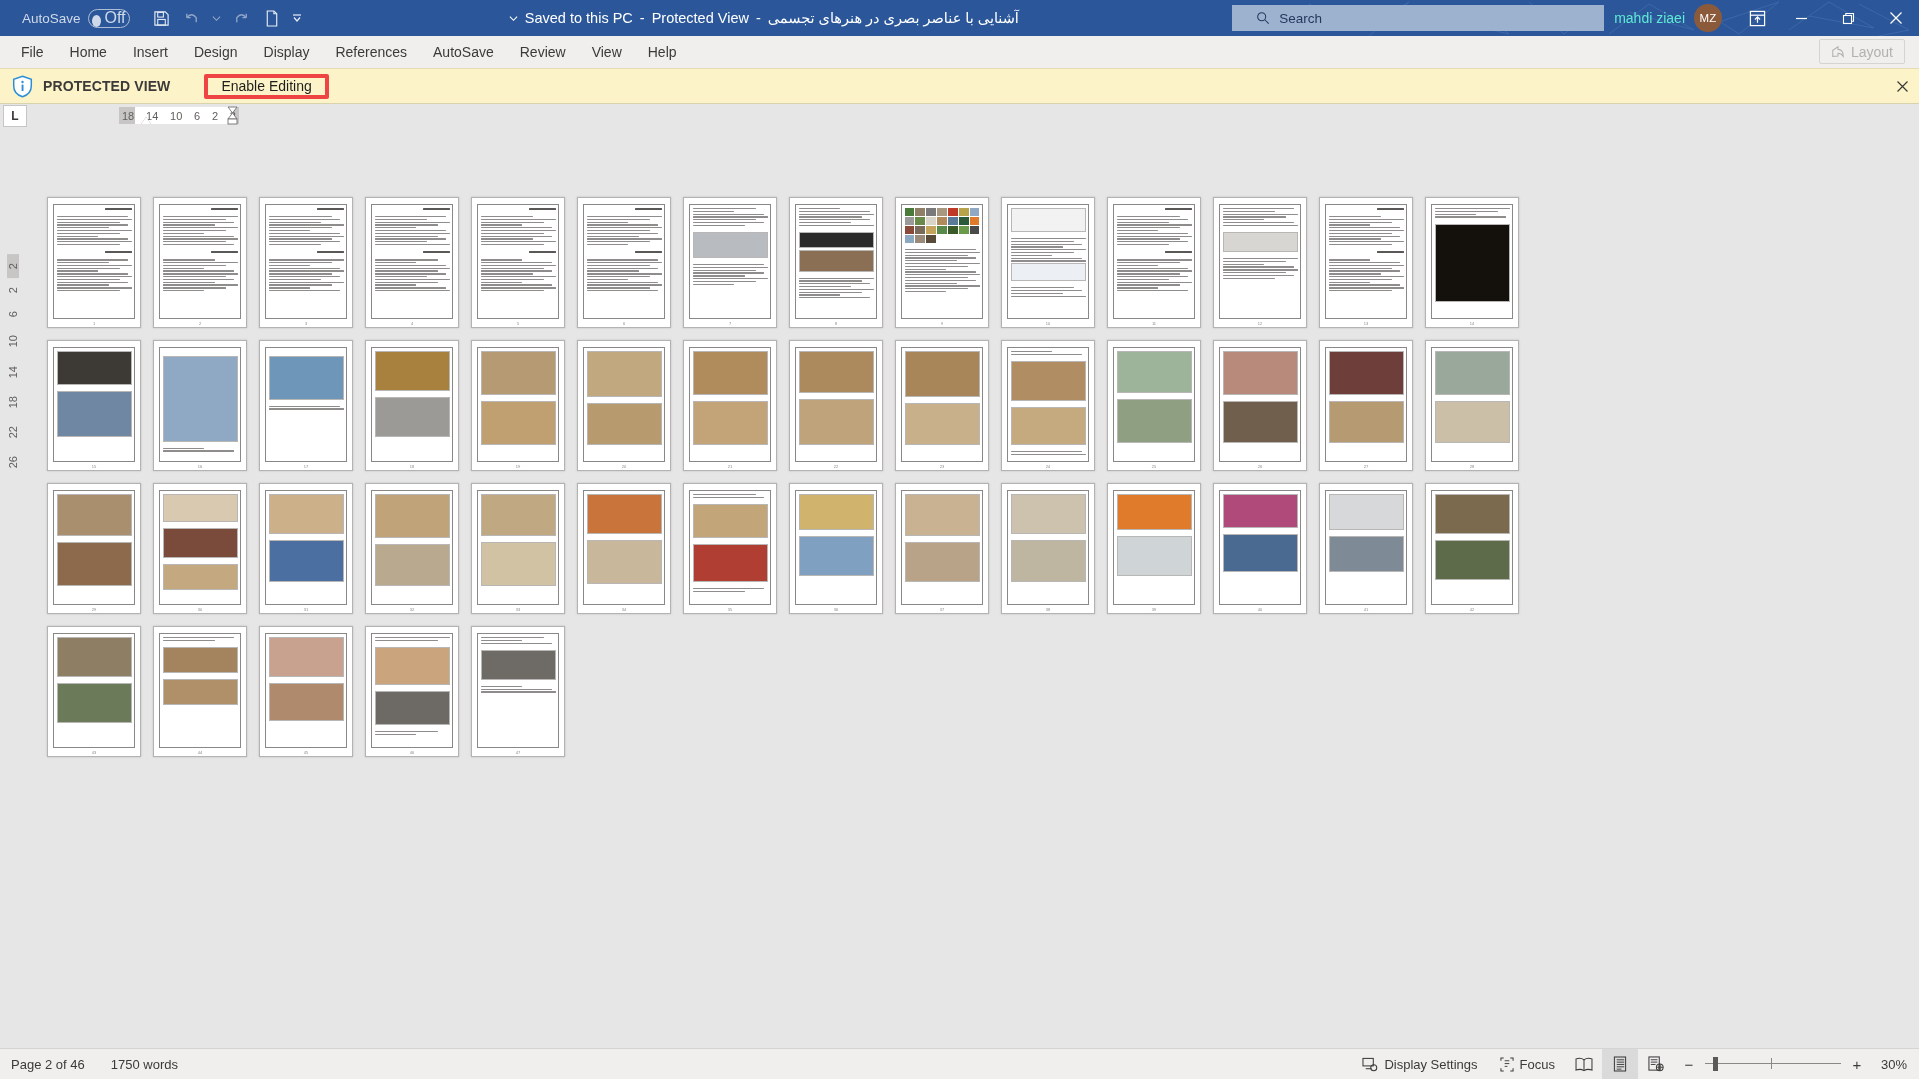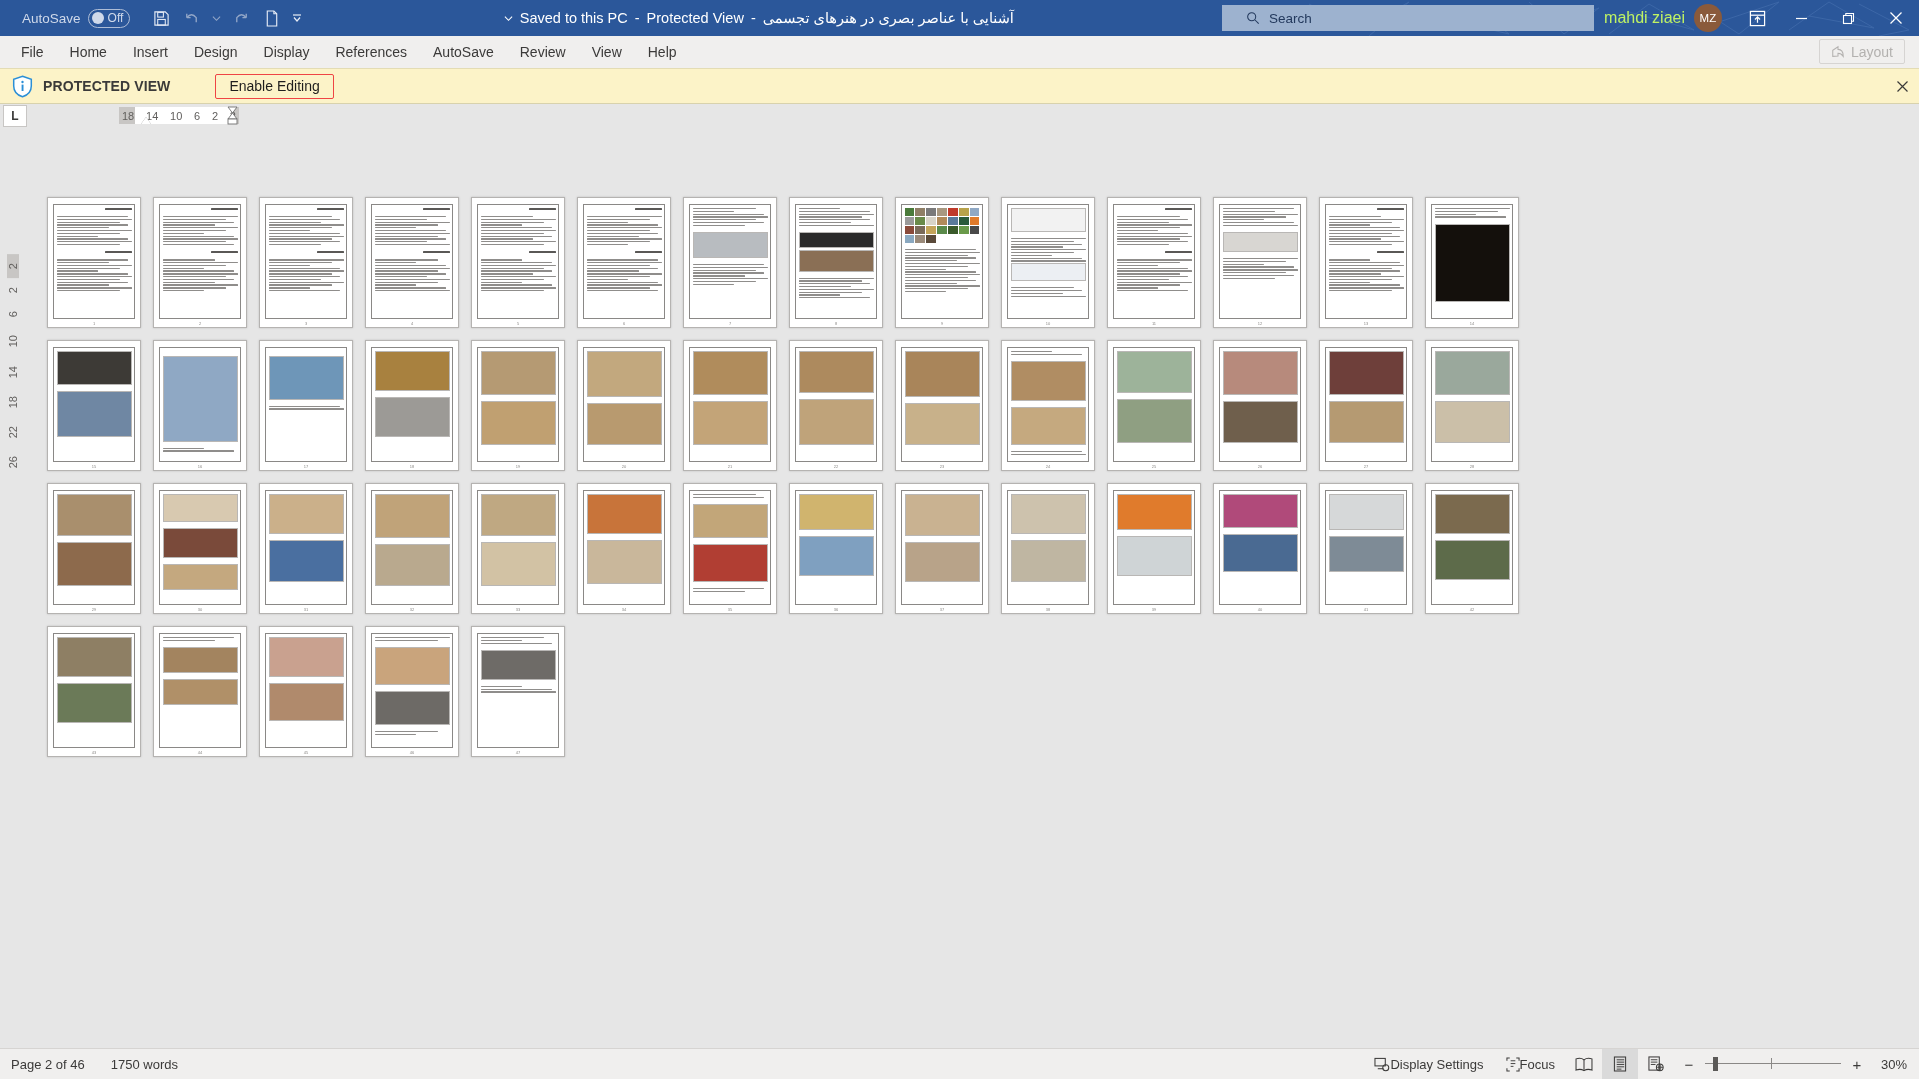--- a/index.html
+++ b/index.html
@@ -26,22 +26,22 @@
     position: absolute; top: 0; right: 0; width: 620px; height: 36px;
     pointer-events: none; opacity: .55;
   }
   .autosave {
     display: flex; align-items: center; gap: 7px;
     margin-left: 22px; color: #cfd9ea; font-size: 13.5px;
   }
   .toggle {
     width: 42px; height: 19px; border-radius: 10px;
     border: 1.4px solid #aebdd6; background: #2b579a;
-    display: flex; align-items: center; gap: 4px; padding: 0 3px;
-    font-size: 12px; color: #cfd9ea;
+    display: flex; align-items: flex-end; gap: 4px; padding: 0 3px;
+    font-size: 16px; color: #cfd9ea;
   }
   .toggle .knob { width: 12px; height: 12px; border-radius: 50%; background: #cfd9ea; }
   .qat { display: flex; align-items: center; gap: 2px; margin-left: 18px; }
   .qat-btn {
     width: 28px; height: 28px; display: flex; align-items: center; justify-content: center;
     color: #e8edf6;
   }
   .qat-btn.dim { color: #93a7c8; }
   .qat-btn.tiny { width: 18px; }
   .tb-title {
@@ -51,21 +51,21 @@
     direction: rtl;
   }
   .tb-title .seg { direction: ltr; }
   .search-box {
     width: 372px; height: 26px; background: #9db2cf;
     display: flex; align-items: center; gap: 9px; padding-left: 24px;
     color: #23395d; font-size: 13.5px; margin: 0 10px;
     position: relative; z-index: 2;
   }
   .tb-right { display: flex; align-items: center; gap: 0px; position: relative; z-index: 2; }
-  .acct-name { font-size: 16px; margin-right: 9px; color: #bef264; white-space: nowrap; }
+  .acct-name { font-size: 14px; margin-right: 9px; color: #5eead4; white-space: nowrap; }
   .avatar {
     width: 28px; height: 28px; border-radius: 50%;
     background: #8a5a3b; color: #fff; font-size: 11.5px;
     display: flex; align-items: center; justify-content: center;
     letter-spacing: .3px; margin-right: 14px;
   }
   .ribdisp { width: 42px; height: 36px; display:flex; align-items:center; justify-content:center; color:#fff; }
   .wbtn { width: 47px; height: 36px; display: flex; align-items: center; justify-content: center; color: #fff; }
 
   
@@ -86,22 +86,22 @@
   .pvbar {
     height: 36px; background: #fcf3c8;
     border-top: 1px solid #e3dcb4; border-bottom: 1px solid #d8d2ad;
     display: flex; align-items: center; font-size: 14px; color: #444240;
     position: relative;
   }
   .pv-icon { margin: 0 10px 0 12px; display: flex; align-items: center; }
   .pv-strong { font-weight: bold; color: #3b3a39; margin-right: 10px; letter-spacing: .1px; }
   .pv-msg { color: #3b3a39; }
   .pv-enable {
-    margin-left: 35px; height: 25px; padding: 0 13px;
-    background: #fcf3c8; border: 1px solid #ef4444; border-radius: 2px;
+    margin-left: 24px; height: 25px; padding: 0 13px;
+    background: #fcf3c8; border: 4px solid #ef4444; border-radius: 2px;
     font-size: 14px; color: #1f1e1d; display: flex; align-items: center;
   }
   .pv-close { position: absolute; right: 10px; color: #3b3a39; font-size: 17px; line-height: 1; }
 
   
   .ruler-row { height: 24px; background: #e6e6e6; display: flex; align-items: stretch; }
   .tabsel {
     width: 24px; height: 22px; margin: 1px 0 0 3px; background: #fff;
     border: 1px solid #c8c6c4; display: flex; align-items: center; justify-content: center;
     font-size: 12px; color: #3b3a39; font-weight: bold;
@@ -175,21 +175,21 @@
   .swatches { display: grid; grid-template-columns: repeat(7, 1fr); gap: 1px; width: 100%; }
   .swatches div { height: 8px; }
 
   
   .statusbar {
     height: 31px; background: #f0efee; border-top: 1px solid #d6d4d2;
     display: flex; align-items: center; font-size: 13px; color: #3b3a39;
   }
   .sb-left { display: flex; align-items: center; gap: 26px; margin-left: 11px; }
   .sb-right { margin-left: auto; display: flex; align-items: center; gap: 0; margin-right: 12px; }
-  .sb-item { display: flex; align-items: center; padding: 0 11px; height: 16px; }
+  .sb-item { display: flex; align-items: center; gap: 6px; padding: 0 11px; height: 16px; }
   .viewbtn { width: 36px; height: 31px; display: flex; align-items: center; justify-content: center; }
   .viewbtn.active { background: #dadada; }
   .zoomctl { display: flex; align-items: center; gap: 9px; margin-left: 8px; }
   .zslider { position: relative; width: 136px; height: 16px; }
   .zslider .track { position: absolute; top: 7px; left: 0; right: 0; height: 1px; background: #8a8886; }
   .zslider .mid { position: absolute; top: 2px; left: 66px; width: 1px; height: 11px; background: #8a8886; }
   .zslider .thumb { position: absolute; top: 1px; left: 8px; width: 5px; height: 14px; background: #5b5957; }
   .zpct { width: 34px; text-align: right; font-size: 13px; }
   .zsign { font-size: 15px; color: #3b3a39; width: 14px; text-align: center; }
 

